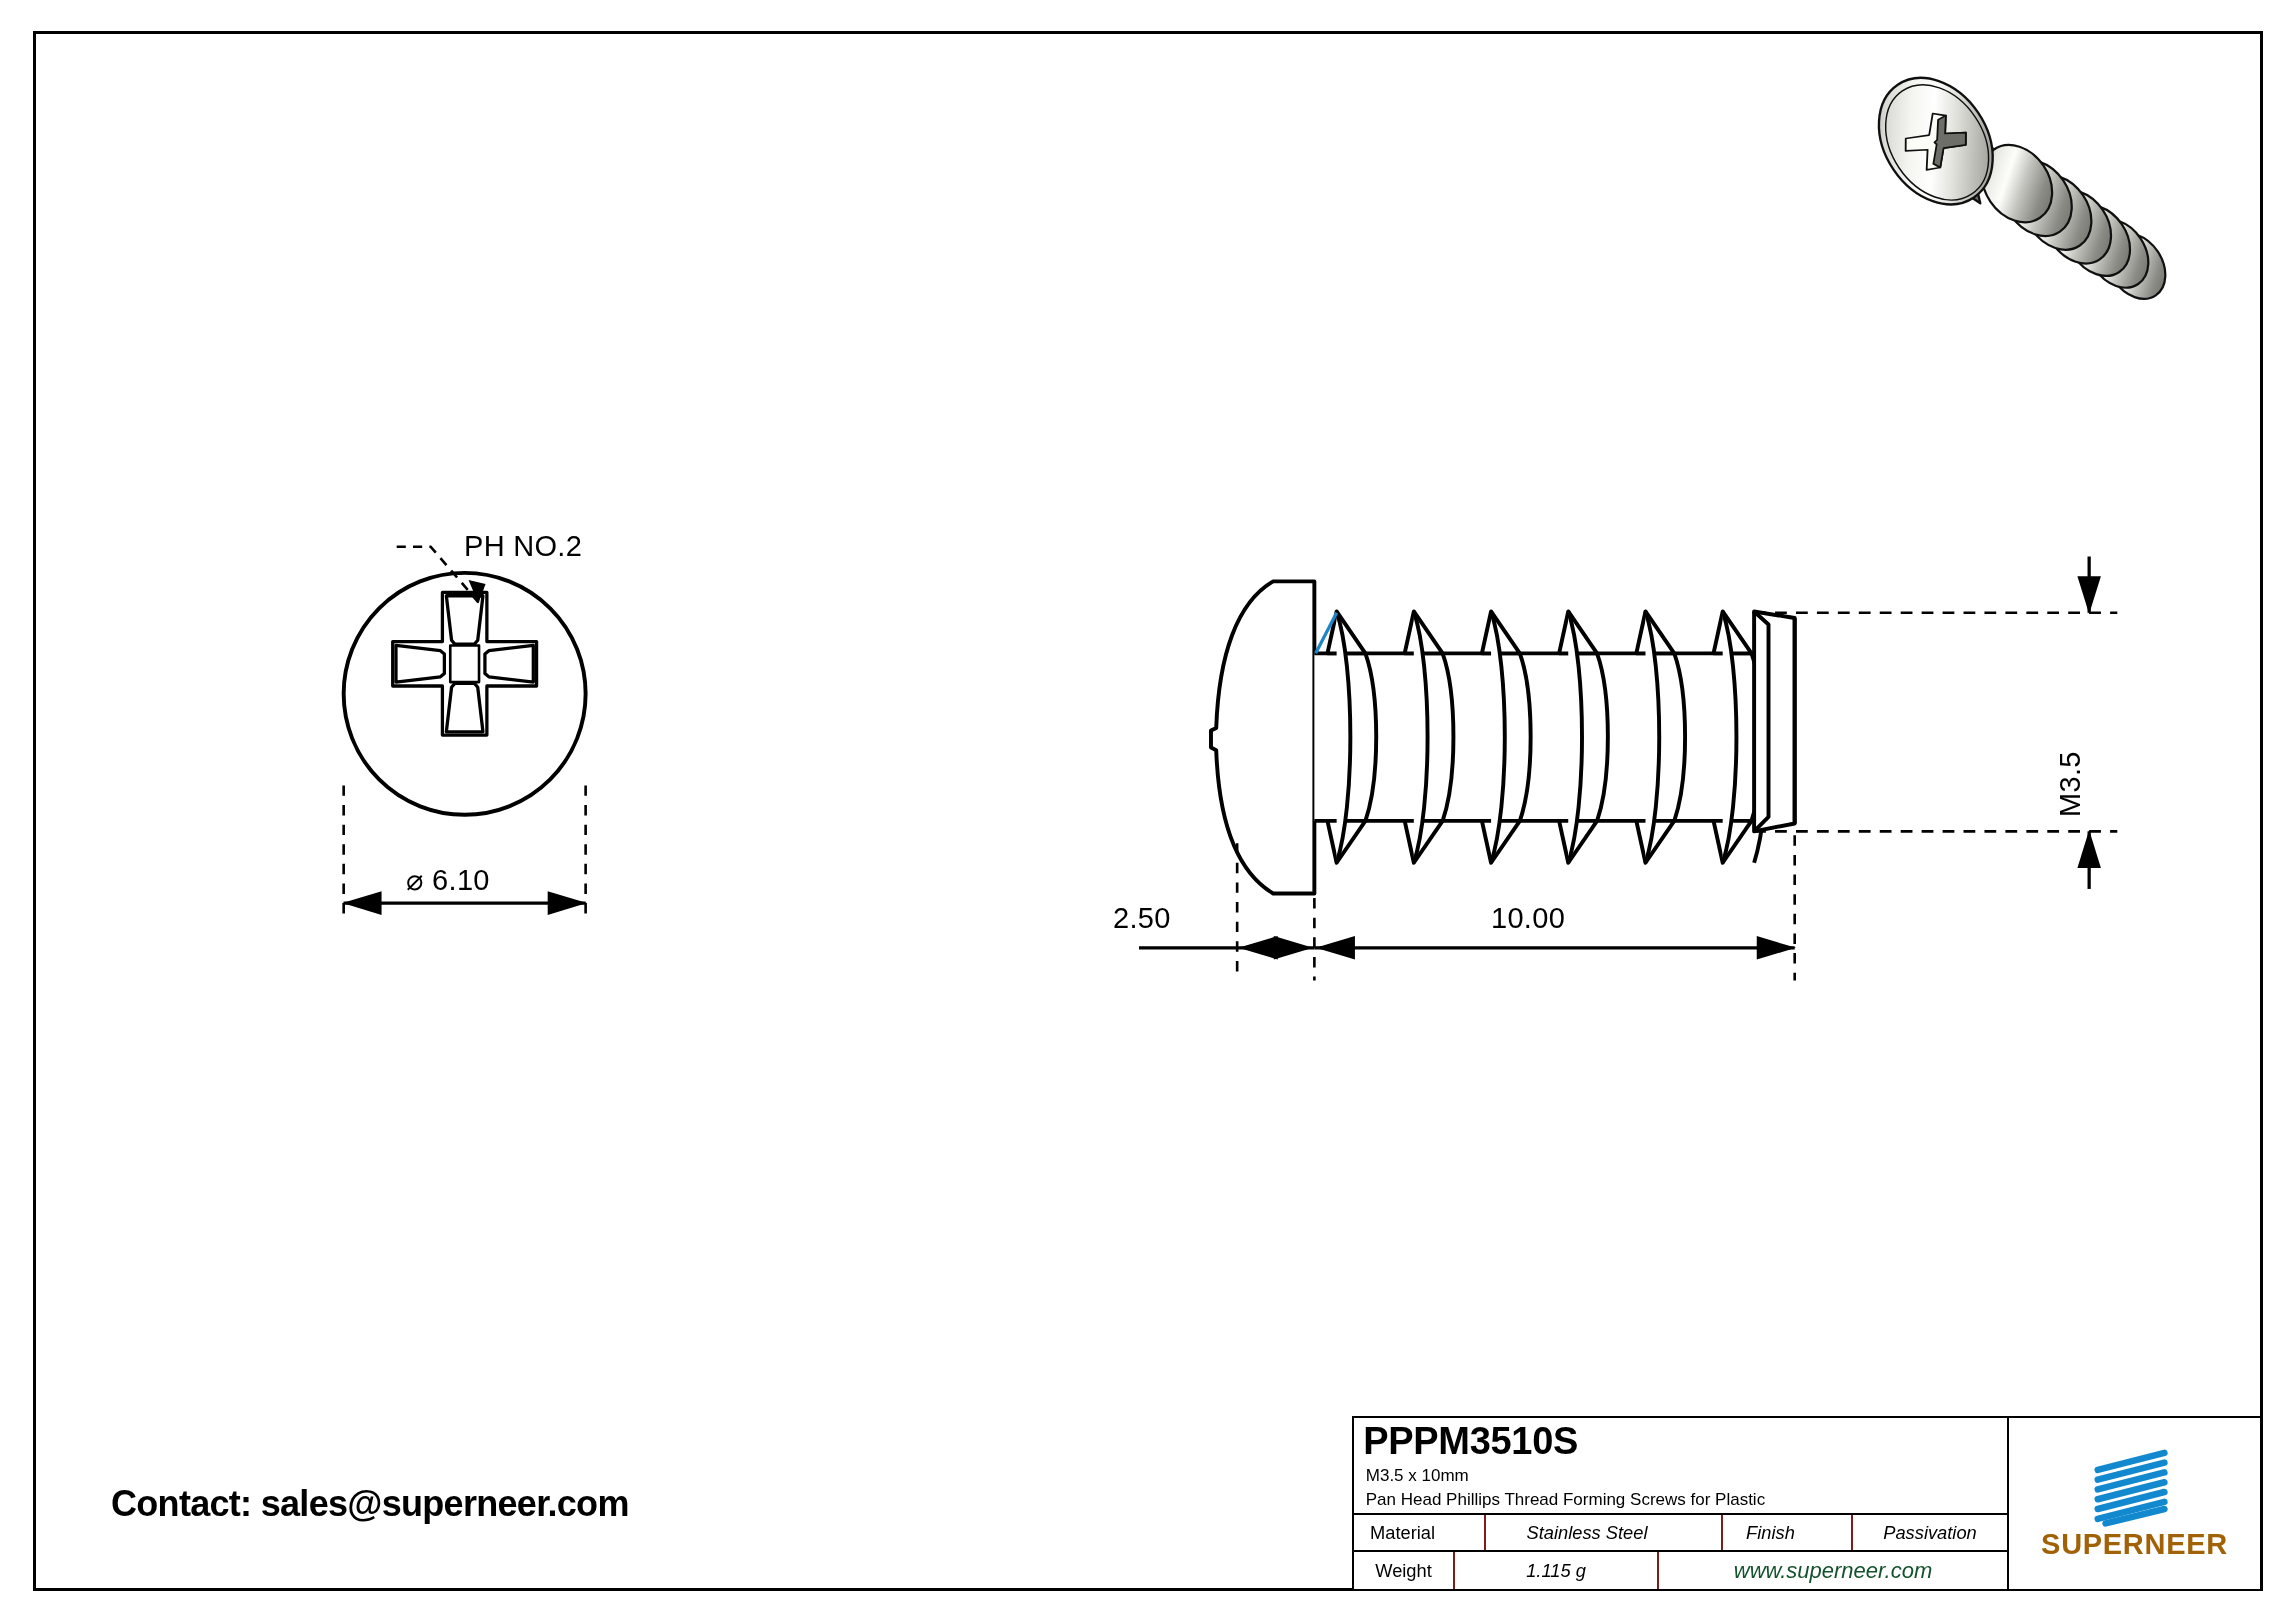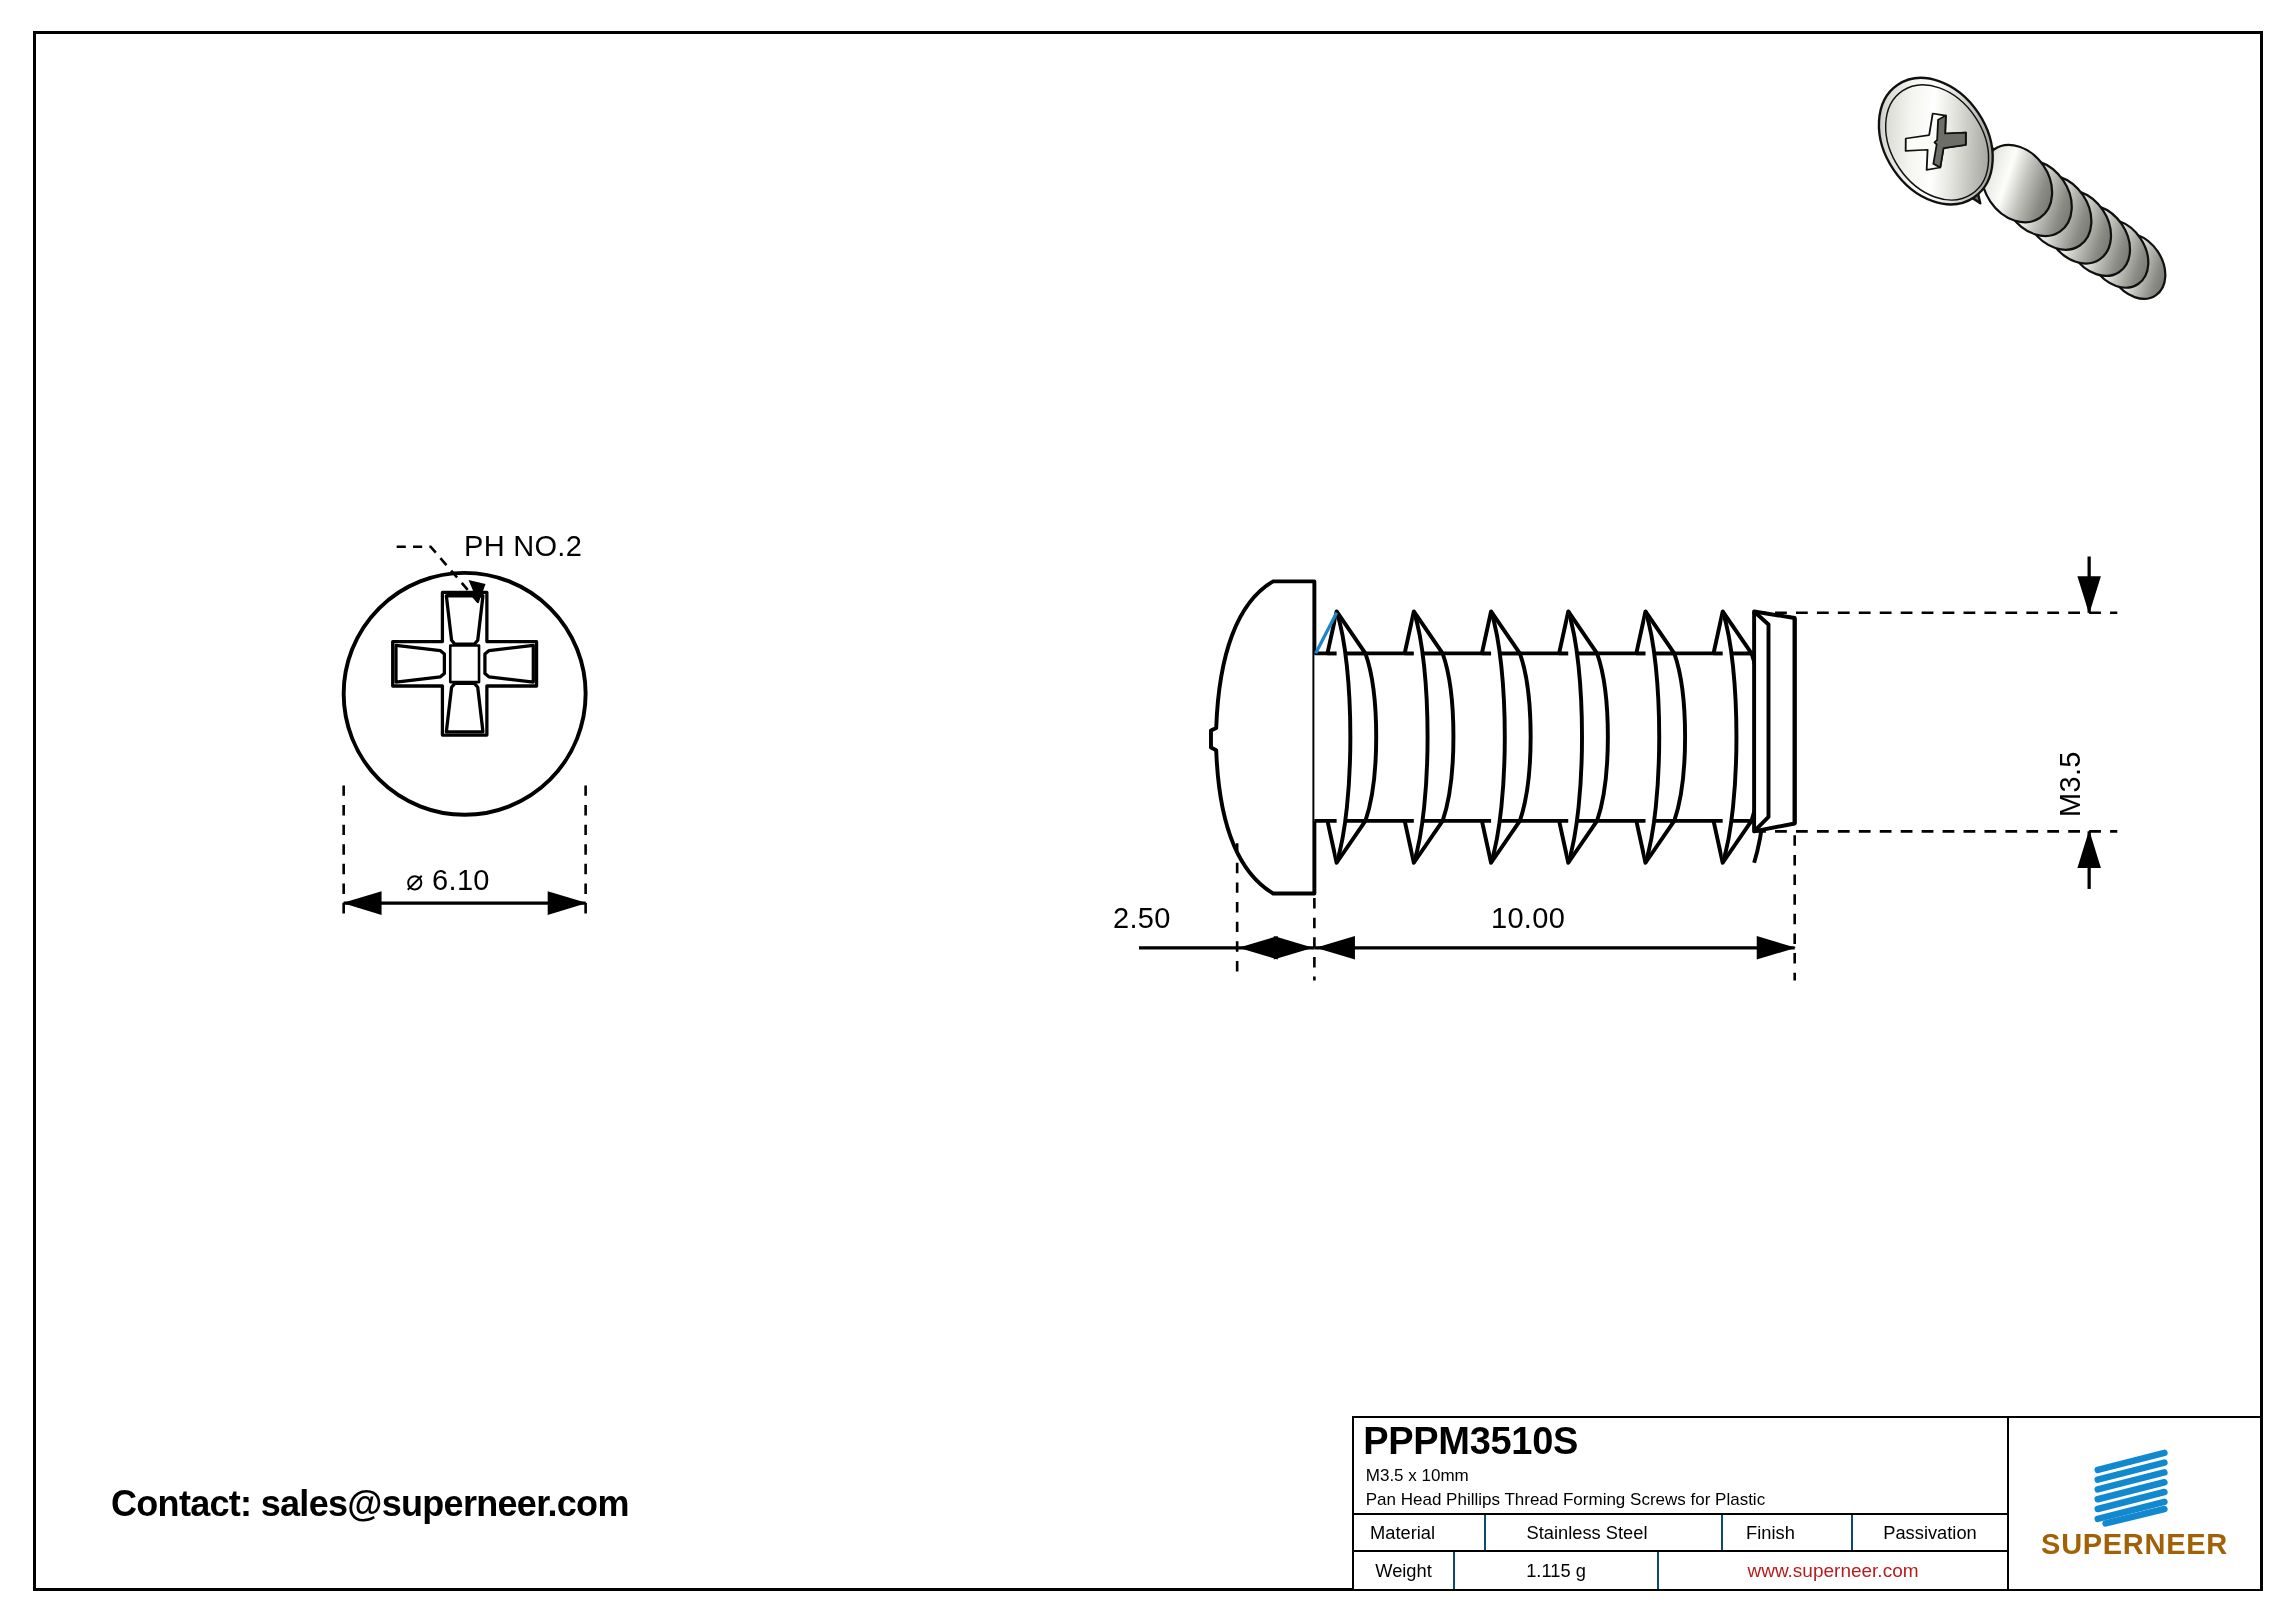--- a/index.html
+++ b/index.html
@@ -46,28 +46,28 @@
   #tb-head{height:97px;border-bottom:2.6px solid #000;box-sizing:border-box;padding:3.9px 0 0 9.2px;}
   #tb-partno{font-size:38px;font-weight:bold;line-height:1.0;letter-spacing:-0.3px;}
   #tb-size{font-size:17px;margin-top:6.5px;margin-left:2.6px;}
   #tb-desc{font-size:17px;margin-top:3.9px;margin-left:2.6px;}
 
   .tb-row{display:flex;box-sizing:border-box;}
   #tb-row-material{height:37px;border-bottom:2.6px solid #000;gap:33px;}
   #tb-row-weight{height:37px;}
   .tb-cell{display:flex;align-items:center;justify-content:center;
            font-size:18.3px;box-sizing:border-box;}
-  .tb-cell.bl{border-left:2px solid #0c4a6e;}
+  .tb-cell.bl{border-left:2px solid #7f1d1d;font-style:italic;}
   #cell-material-label{width:97px;}
   #cell-material-value{width:204px;}
   #cell-finish-label{width:97px;}
   #cell-finish-value{flex:1;}
   #cell-weight-label{width:99px;}
   #cell-weight-value{width:204px;}
-  #cell-url{flex:1;color:#b91c1c;font-size:19px;}
+  #cell-url{flex:1;color:#14532d;font-size:22px;}
 
   
   #logo-mark{width:98px;height:79px;margin-bottom:3.9px;}
   #logo-text{font-size:29px;font-weight:bold;color:#a16207;letter-spacing:0.7px;}
 
   svg{display:block;overflow:visible;}
 </style>
 </head>
 <body>
 

